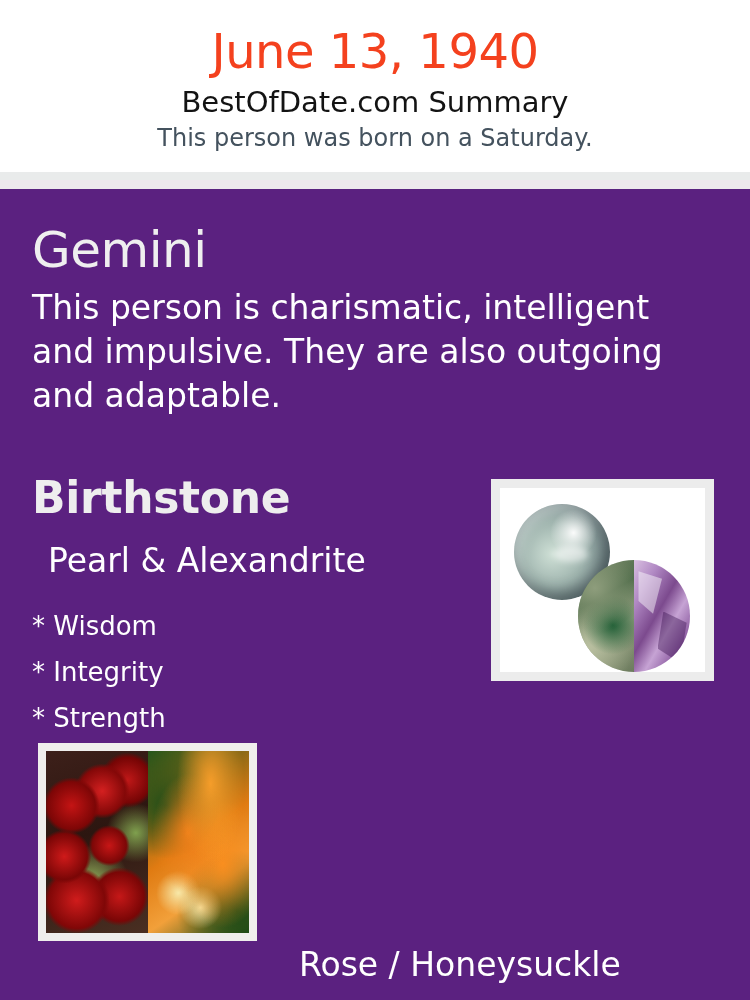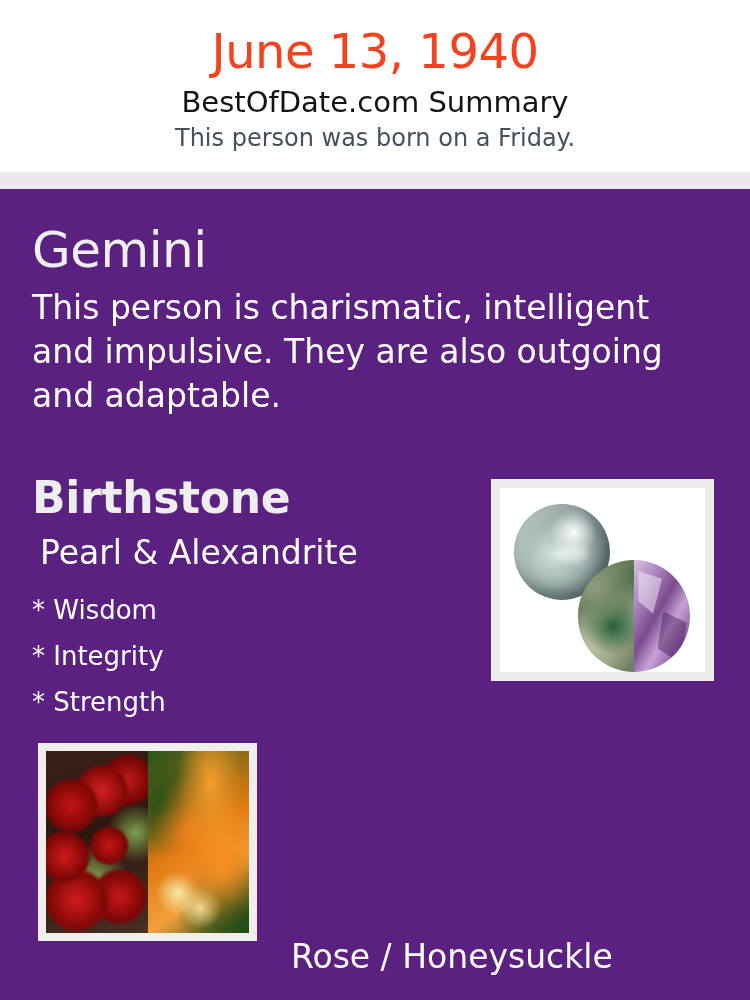--- a/index.html
+++ b/index.html
@@ -113,21 +113,21 @@
   }
   .section-title {
     margin: 0;
     font-size: 44px;
     line-height: 52px;
     font-weight: 700;
     color: #eeeeee;
     letter-spacing: -0.3px;
   }
   .section-sub {
-    margin: 8px;
+    margin: 16px;
     padding-top: 1px;
     font-size: 33px;
     line-height: 40px;
     font-weight: 400;
     color: #ffffff;
   }
   .trait-list {
     margin: 0;
     padding: 6px 0 0 0;
     list-style: none;
@@ -277,21 +277,21 @@
   }
 </style>
 </head>
 <body>
 
 <div class="page">
 
   <div class="header">
     <h1 class="header-date">June 13, 1940</h1>
     <div class="header-site">BestOfDate.com Summary</div>
-    <div class="header-weekday">This person was born on a Friday.</div>
+    <div class="header-weekday">This person was born on a Saturday.</div>
   </div>
 
   <div class="band-light"></div>
   <div class="band-light2"></div>
 
   <div class="body-purple">
 
     <div class="zodiac">
       <div class="zodiac-name">Gemini</div>
       <p class="zodiac-desc">This person is charismatic, intelligent and impulsive. They are also outgoing and adaptable.</p>

